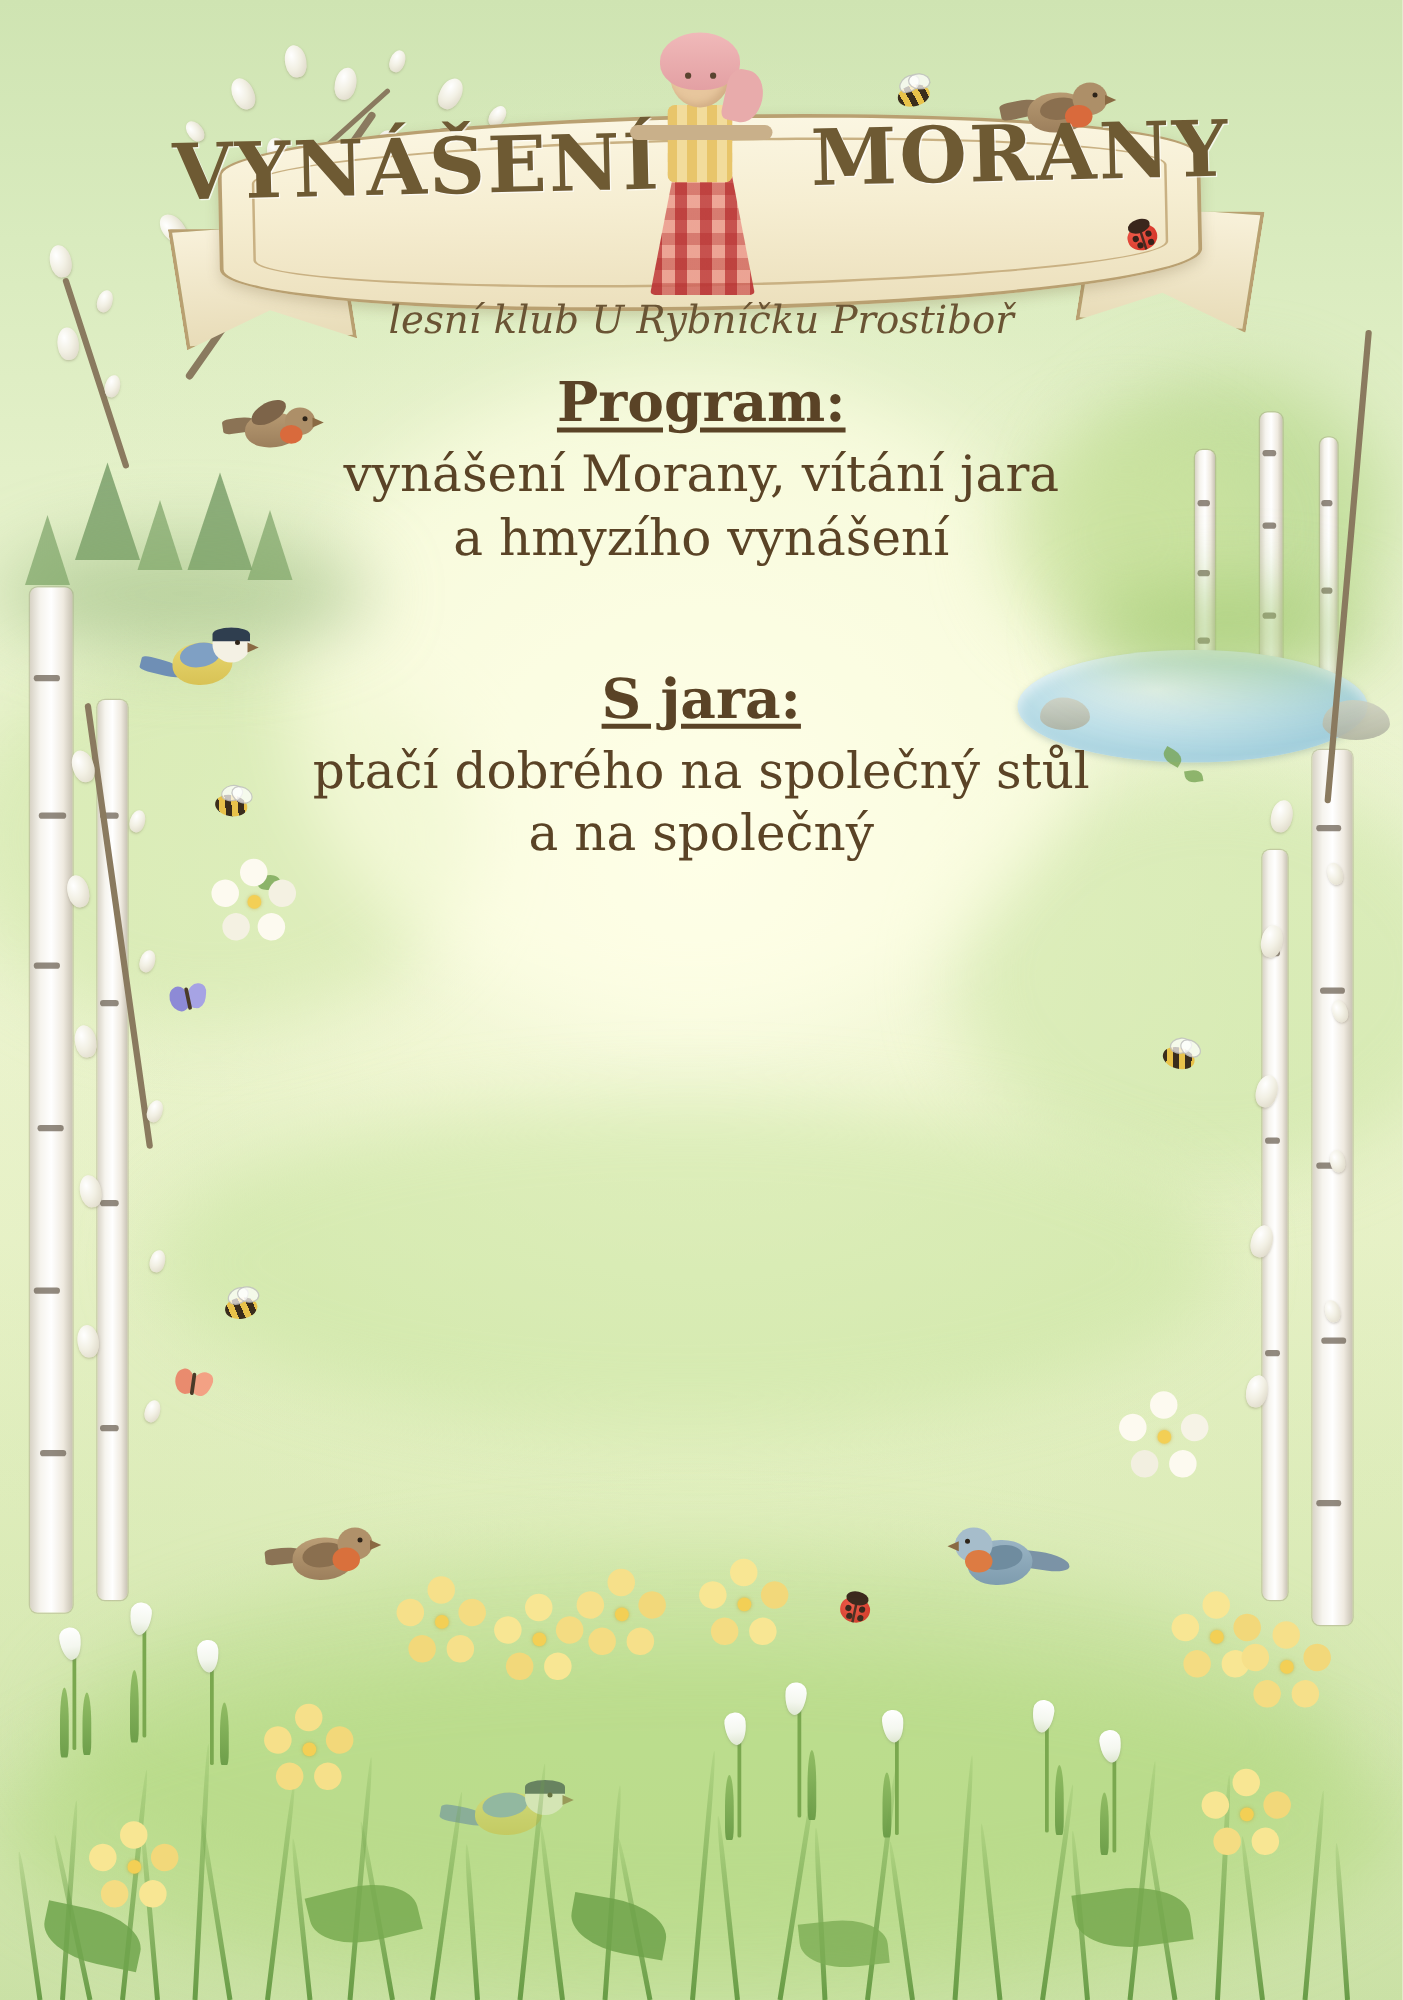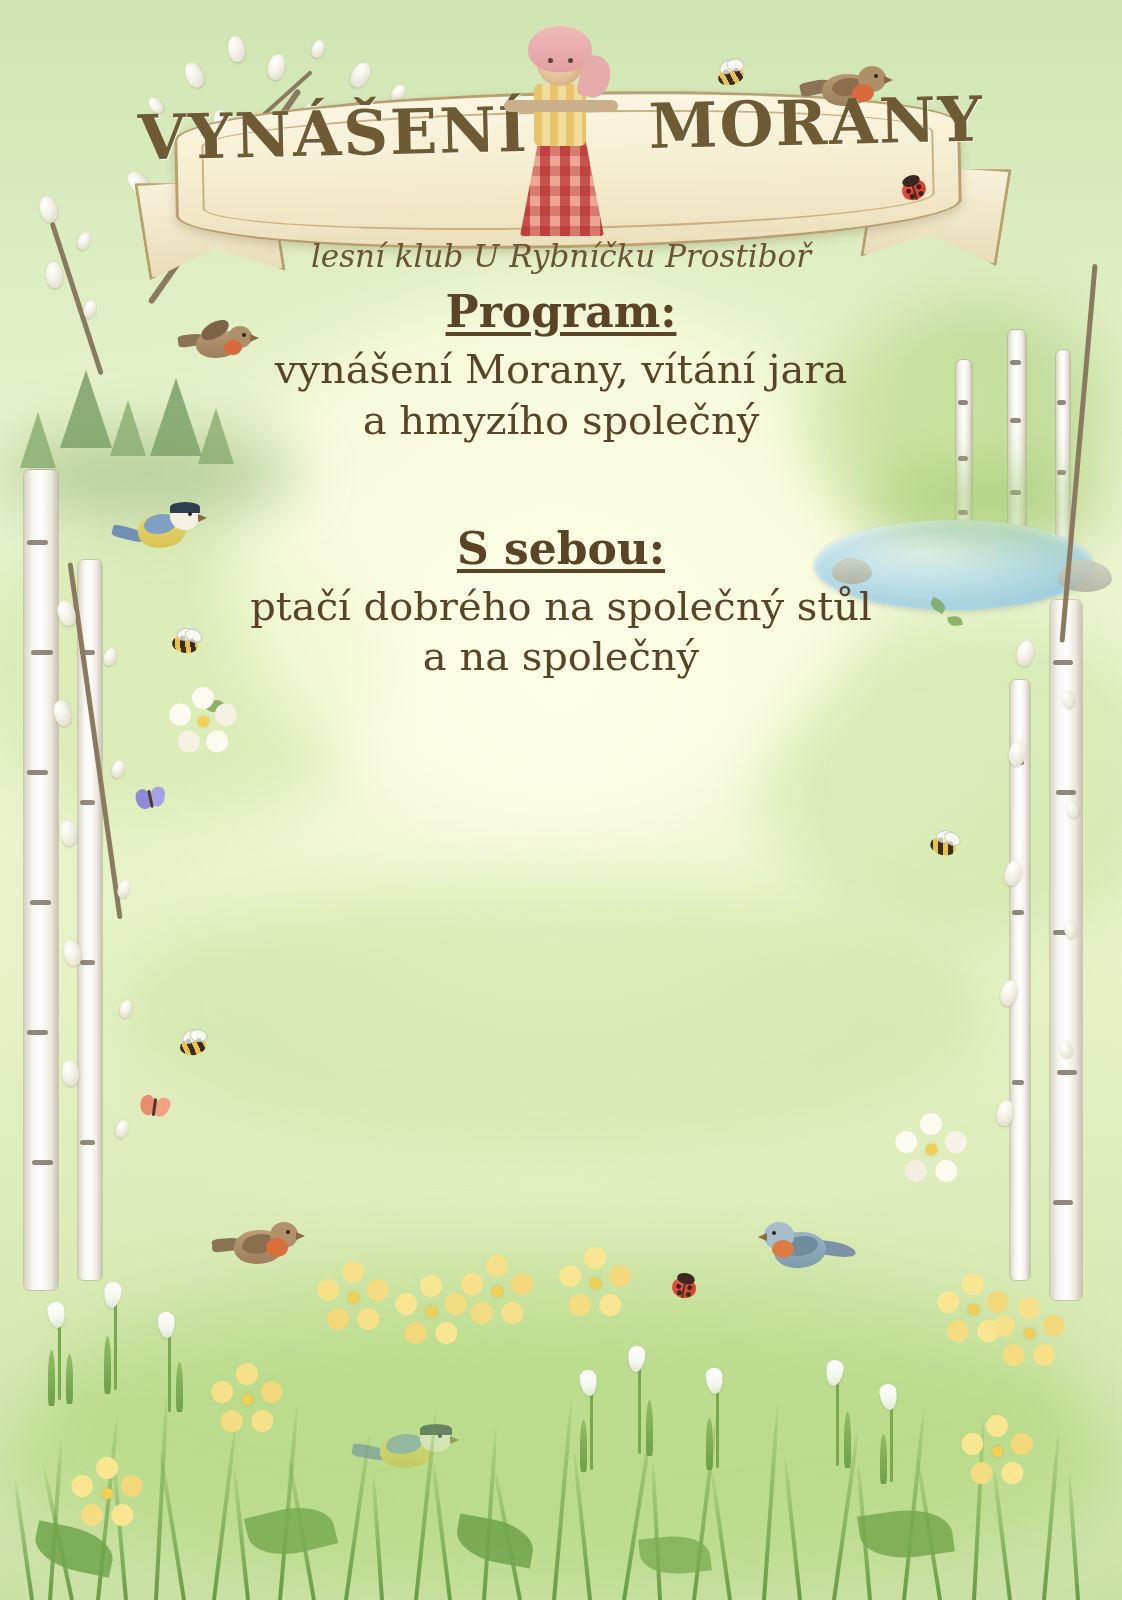--- a/index.html
+++ b/index.html
@@ -310,21 +310,21 @@
     font-size: 50px;
     letter-spacing: 1px;
     color: #5e7a3b;
     margin: 0 0 6px 0;
   }
   .venue {
     font-family: "DejaVu Serif", serif;
     font-size: 31px;
     font-style: italic;
     color: #6a5434;
-    margin: 0 0 12px 0;
+    margin: 0 0 23px 0;
   }
   .datetime {
     font-family: "DejaVu Serif", serif;
     font-weight: bold;
     font-size: 50px;
     color: #5a4326;
     margin: 6px 0 14px 0;
   }
   .section-head {
     font-family: "DejaVu Serif", serif;
@@ -606,25 +606,25 @@
     <div class="scarf-tail"></div>
     <div class="eye" style="left:50px;"></div>
     <div class="eye" style="left:70px;"></div>
   </div>
 
   <div class="content">
     <p class="venue">lesní klub U Rybníčku Prostiboř</p>
 
     <p class="section-head">Program:</p>
     <p class="line">vynášení Morany, vítání jara</p>
-    <p class="line">a hmyzího společný</p>
+    <p class="line">a hmyzího vynášení</p>
 
     <div class="spacer-block"></div>
 
-    <p class="section-head">S sebou:</p>
+    <p class="section-head">S jara:</p>
     <p class="line">ptačí dobrého na společný stůl</p>
     <p class="line">a na společný</p>
   </div>
 
   <div class="bird" style="left:800px; top:62px; width:90px; height:58px;">
     <div class="tail-el" style="left:0px; top:18px; width:36px; height:14px; background:#8b7355; transform:rotate(-12deg);"></div>
     <div class="body-el" style="left:22px; top:12px; width:50px; height:32px; background:linear-gradient(180deg,#b79a72,#9c7f5c);"></div>
     <div class="wing-el" style="left:32px; top:16px; width:32px; height:18px; background:#8a6f4f;"></div>
     <div class="head-el" style="left:58px; top:4px; width:28px; height:26px; background:#ad8f68;"></div>
     <div style="position:absolute; left:52px; top:22px; width:22px; height:18px; border-radius:50%; background:#d96a3c;"></div>

